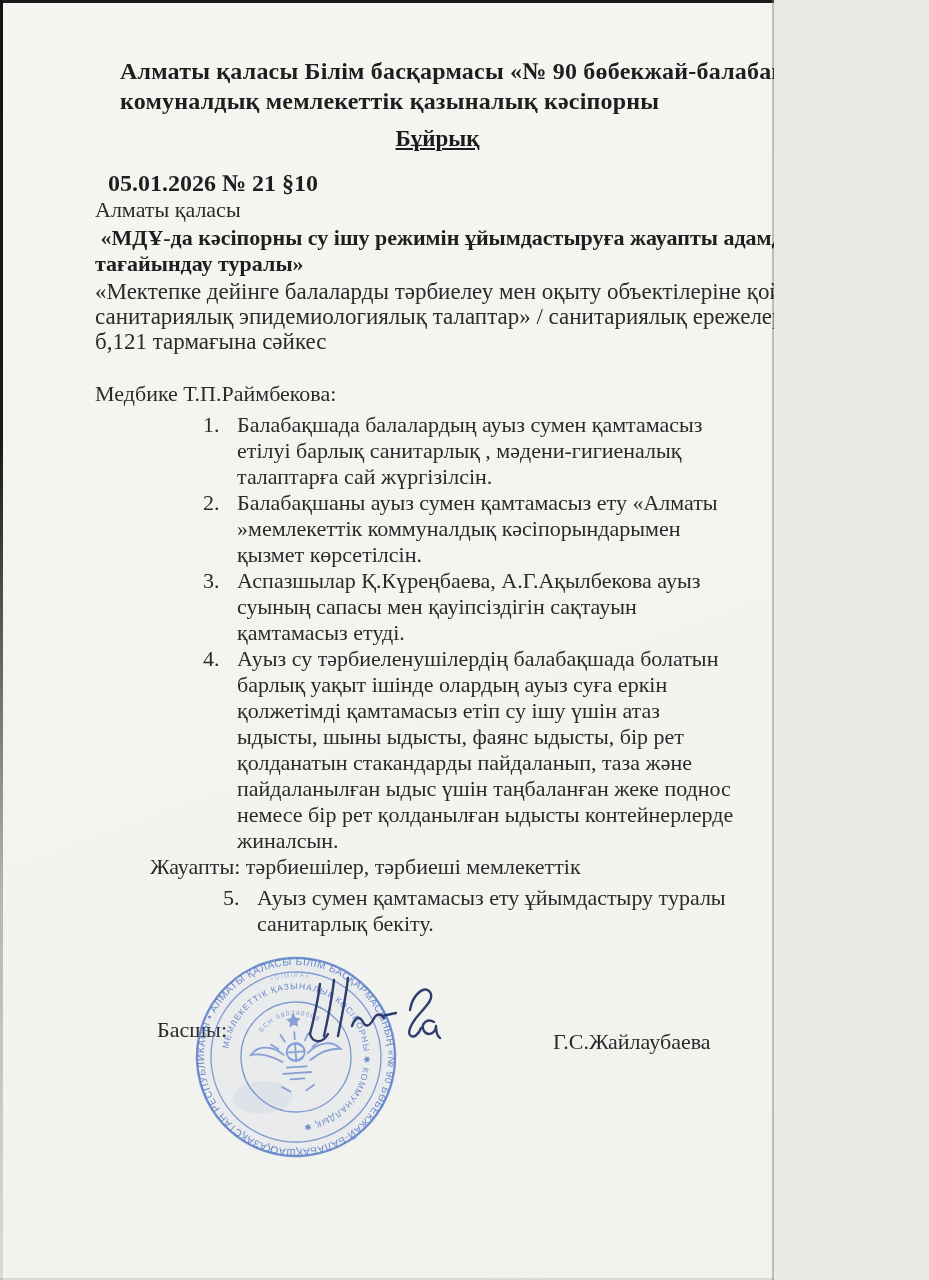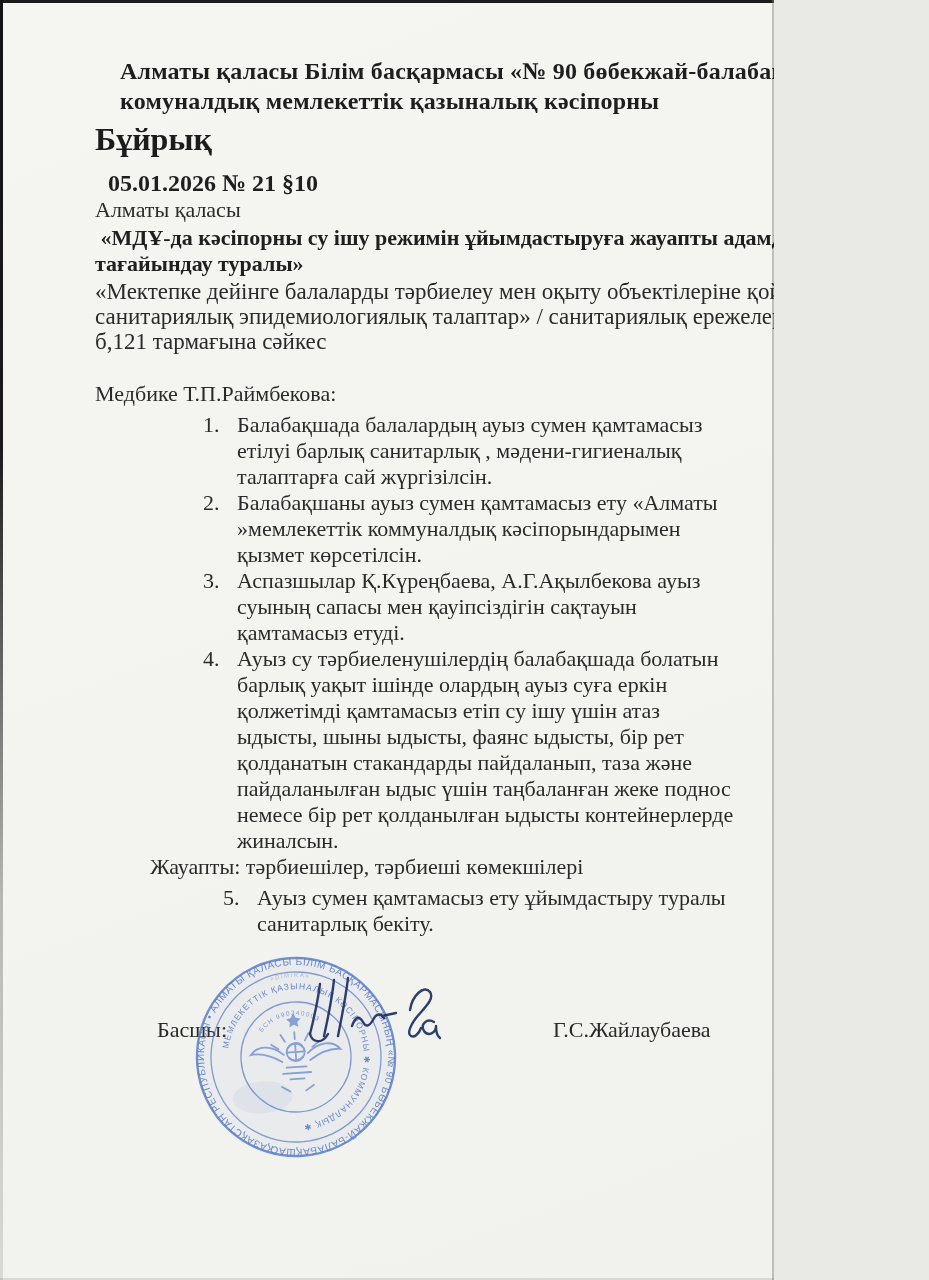--- a/index.html
+++ b/index.html
@@ -31,22 +31,22 @@
   }
   p{margin:0;}
   .org{
     font-weight:700;color:#1e1e1e;
     font-size:24px;line-height:30px;
     width:790px;margin-left:25px;
     letter-spacing:.2px;
   }
   .title{
     margin:6px 0 0 0;
-    width:685px;text-align:left;
-    font-size:32px;line-height:34px;font-weight:700;color:#1c1c1c;
+    width:685px;text-align:center;
+    font-size:23px;line-height:34px;font-weight:700;color:#1c1c1c;text-decoration:underline;
   }
   .date{
     margin-top:14px;margin-left:13px;
     font-weight:700;color:#1e1e1e;
     font-size:24px;line-height:27px;
   }
   .city{line-height:25px;}
   .subject{
     margin-top:3px;font-weight:700;color:#1f1f1f;
     width:800px;line-height:26px;white-space:pre-wrap;
@@ -59,21 +59,21 @@
   .list2{padding-left:128px;}
   .li{display:flex;line-height:26px;}
   .li .num{flex:0 0 34px;}
   .li .txt{flex:1;max-width:650px;}
   .responsible{margin-left:55px;line-height:26px;}
   .sig-row{
     position:relative;
     margin-top:80px;height:30px;
   }
   .sig-label{display:inline-block;margin-left:62px;font-size:22px;}
-  .sig-name{position:absolute;left:458px;top:0;font-size:22px;}
+  .sig-name{position:absolute;left:458px;top:12px;font-size:22px;}
   .stamp-svg{
     position:absolute;left:190px;top:953px;
     width:212px;height:208px;
     transform:rotate(-4deg);
     opacity:.92;
     pointer-events:none;
   }
   .sign-svg{
     position:absolute;left:298px;top:970px;
     width:152px;height:92px;
@@ -110,21 +110,21 @@
       <div class="li">
         <span class="num">3.</span>
         <span class="txt">Аспазшылар Қ.Күреңбаева, А.Г.Ақылбекова ауыз суының сапасы мен қауіпсіздігін сақтауын қамтамасыз етуді.</span>
       </div>
       <div class="li">
         <span class="num">4.</span>
         <span class="txt">Ауыз су тәрбиеленушілердің балабақшада болатын барлық уақыт ішінде олардың ауыз суға еркін қолжетімді қамтамасыз етіп су ішу үшін атаз ыдысты, шыны ыдысты, фаянс ыдысты, бір рет қолданатын стакандарды пайдаланып, таза және пайдаланылған ыдыс үшін таңбаланған жеке поднос немесе бір рет қолданылған ыдысты контейнерлерде жиналсын.</span>
       </div>
     </div>
 
-    <p class="responsible">Жауапты: тәрбиешілер, тәрбиеші көмекшілері</p>
+    <p class="responsible">Жауапты: тәрбиешілер, тәрбиеші мемлекеттік</p>
 
     <div class="list list2">
       <div class="li">
         <span class="num">5.</span>
         <span class="txt">Ауыз сумен қамтамасыз ету ұйымдастыру туралы санитарлық бекіту.</span>
       </div>
     </div>
 
     <div class="sig-row">
       <span class="sig-label">Басшы:</span>

